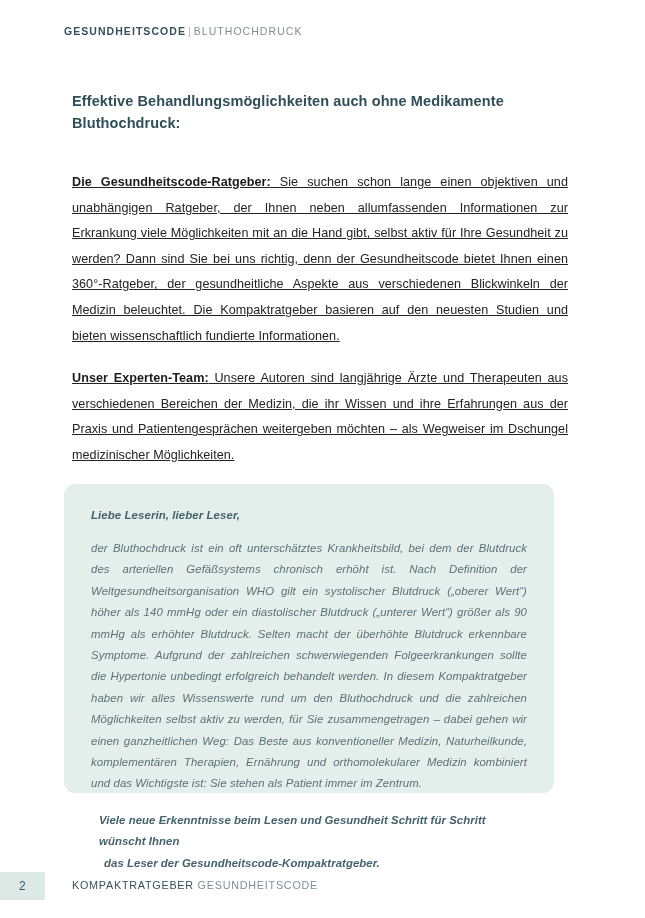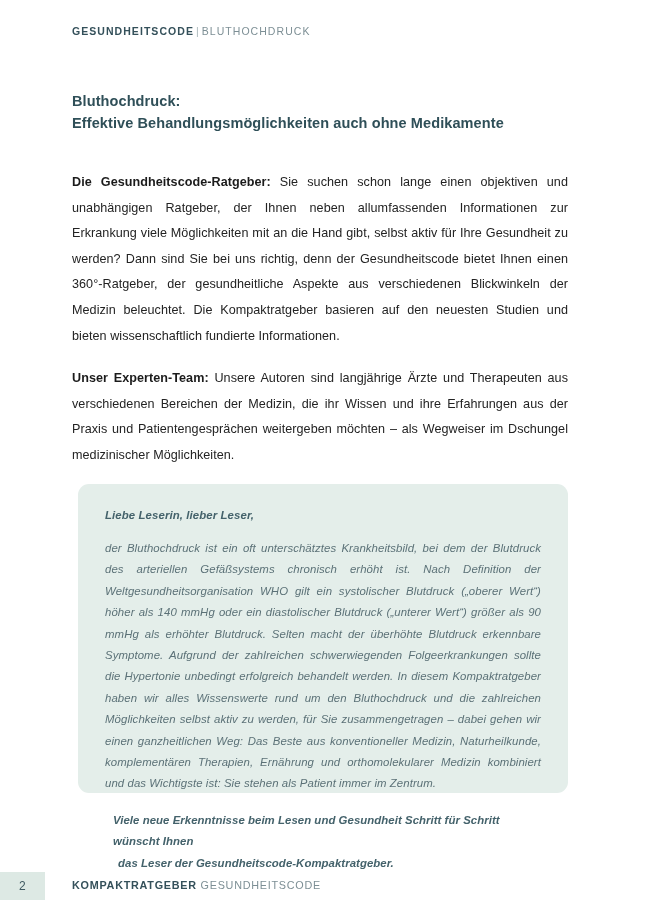--- a/index.html
+++ b/index.html
@@ -19,21 +19,21 @@
   .page {
     position: relative;
     width: 645px;
     height: 918px;
     box-sizing: border-box;
   }
 
   
   .runhead {
     position: absolute;
-    left: 72px;
+    left: 64px;
     top: 25px;
     font-size: 10.5px;
     letter-spacing: 1.05px;
     white-space: nowrap;
   }
   .runhead .brand {
     font-weight: bold;
     color: #34505a;
   }
   .runhead .sep {
@@ -77,30 +77,31 @@
     width: 496px;
   }
   p.copy {
     margin: 0 0 17px 0;
     font-size: 12.6px;
     line-height: 25.6px;
     color: #232323;
     text-align: justify;
     text-justify: inter-word;
     letter-spacing: 0.05px;
+    text-decoration: underline;
   }
   p.copy .lead {
     font-weight: bold;
     color: #1b1b1b;
   }
 
   
   .letter-box {
     position: absolute;
-    left: 78px;
+    left: 64px;
     top: 484px;
     width: 490px;
     height: 309px;
     box-sizing: border-box;
     background: #e4eeea;
     border-radius: 11px;
     padding: 22px 27px 20px 27px;
   }
   .letter-greeting {
     font-size: 11.4px;
@@ -154,40 +155,40 @@
   }
   .footer-text {
     position: absolute;
     left: 72px;
     top: 879px;
     font-size: 10.8px;
     letter-spacing: 0.75px;
     white-space: nowrap;
   }
   .footer-text .strong {
-    font-weight: bold;
+    font-weight: normal;
     color: #34505a;
   }
   .footer-text .light {
     font-weight: normal;
     color: #7d8f95;
   }
 </style>
 </head>
 <body>
 
 <div class="page">
 
   <div class="runhead">
     <span class="brand">GESUNDHEITSCODE</span><span class="sep">|</span><span class="topic">BLUTHOCHDRUCK</span>
   </div>
 
   <div class="title-block">
+    <div class="title-line">Effektive Behandlungsmöglichkeiten auch ohne Medikamente</div>
     <div class="title-line">Bluthochdruck:</div>
-    <div class="title-line">Effektive Behandlungsmöglichkeiten auch ohne Medikamente</div>
   </div>
 
   <div class="body-wrap">
     <p class="copy">
       <span class="lead">Die Gesundheitscode-Ratgeber:</span><span> Sie suchen schon lange einen objektiven und unabhängigen Ratgeber, der Ihnen neben allumfassenden Informationen zur Erkrankung viele Möglichkeiten mit an die Hand gibt, selbst aktiv für Ihre Gesundheit zu werden? Dann sind Sie bei uns richtig, denn der Gesundheitscode bietet Ihnen einen 360°-Ratgeber, der gesundheitliche Aspekte aus verschiedenen Blickwinkeln der Medizin beleuchtet. Die Kompaktratgeber basieren auf den neuesten Studien und bieten wissenschaftlich fundierte Informationen.</span>
     </p>
     <p class="copy">
       <span class="lead">Unser Experten-Team:</span><span> Unsere Autoren sind langjährige Ärzte und Therapeuten aus verschiedenen Bereichen der Medizin, die ihr Wissen und ihre Erfahrungen aus der Praxis und Patientengesprächen weitergeben möchten – als Wegweiser im Dschungel medizinischer Möglichkeiten.</span>
     </p>
   </div>

